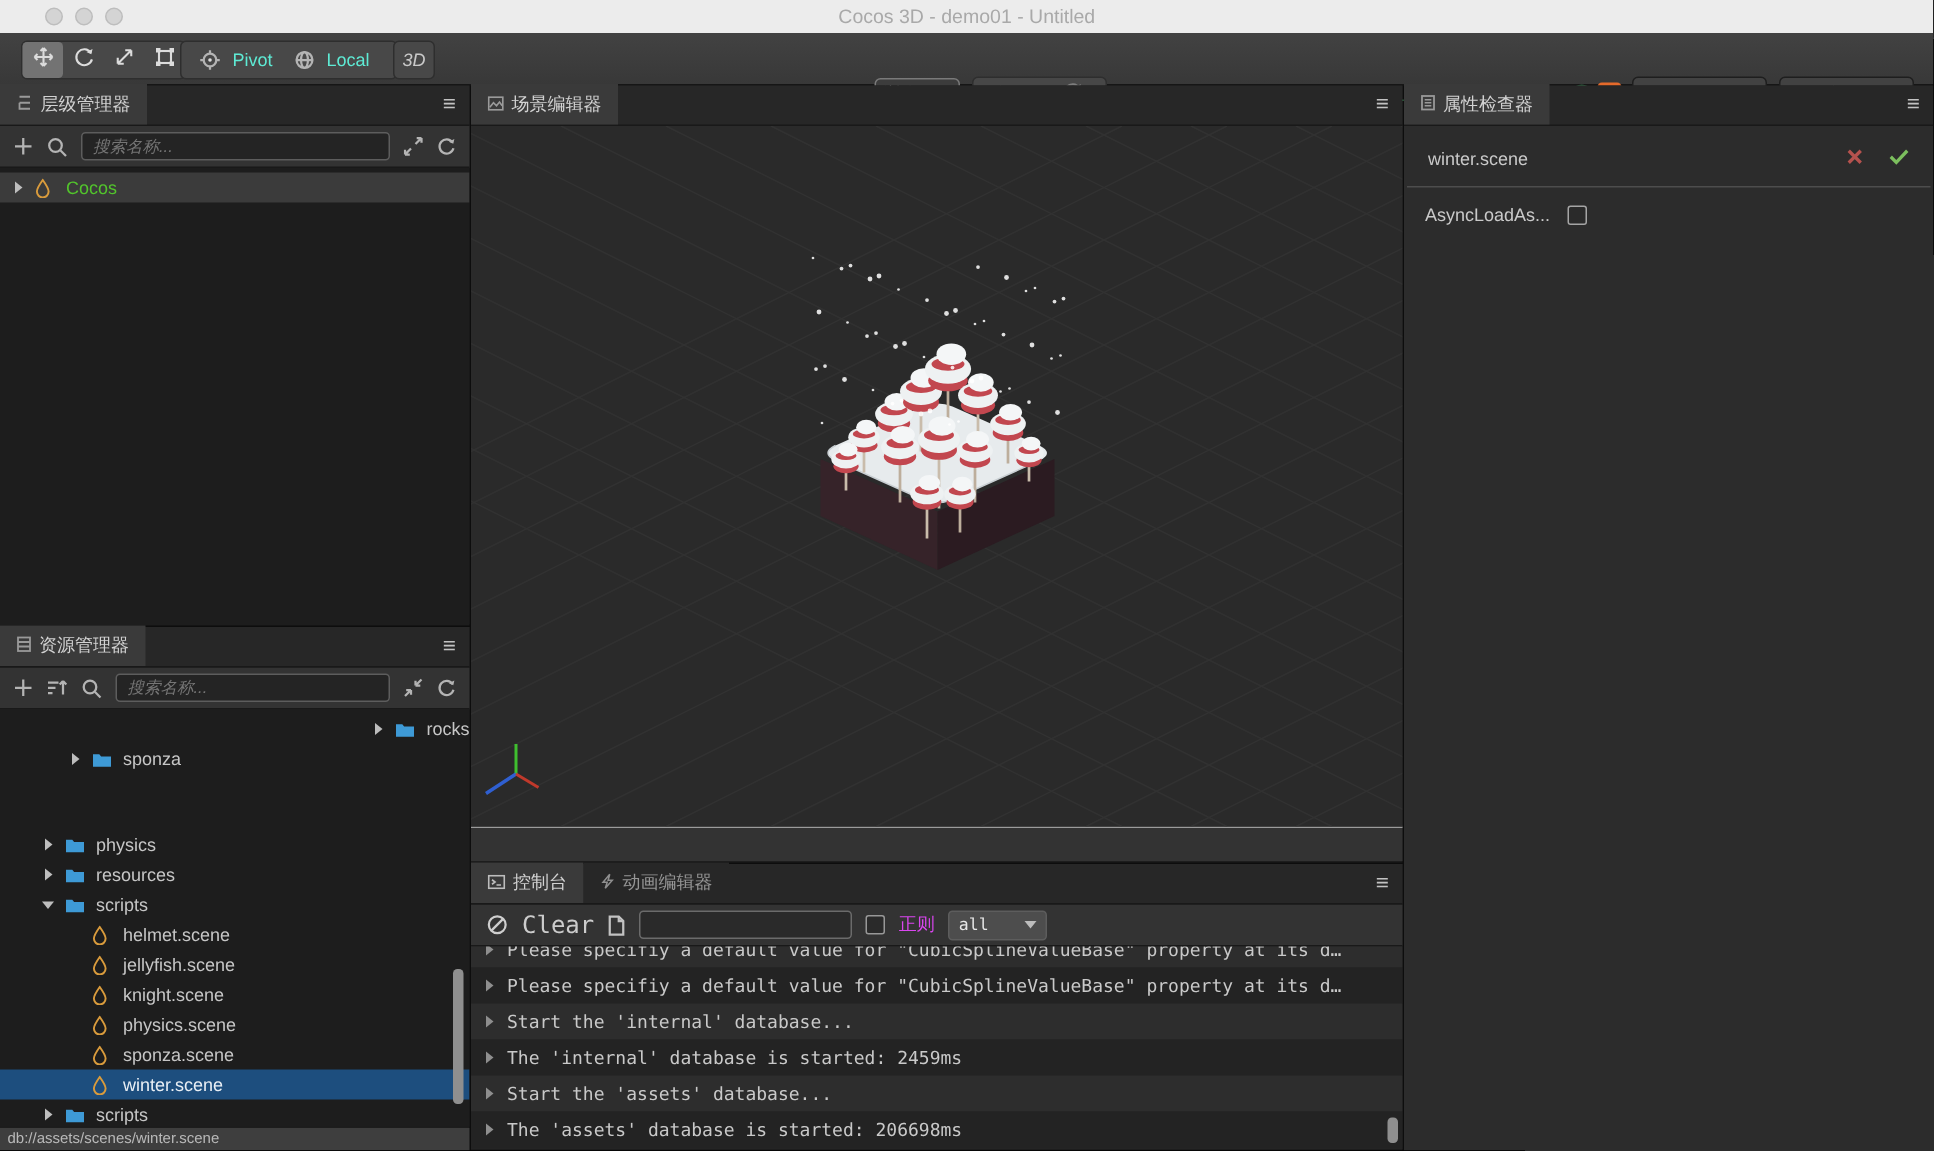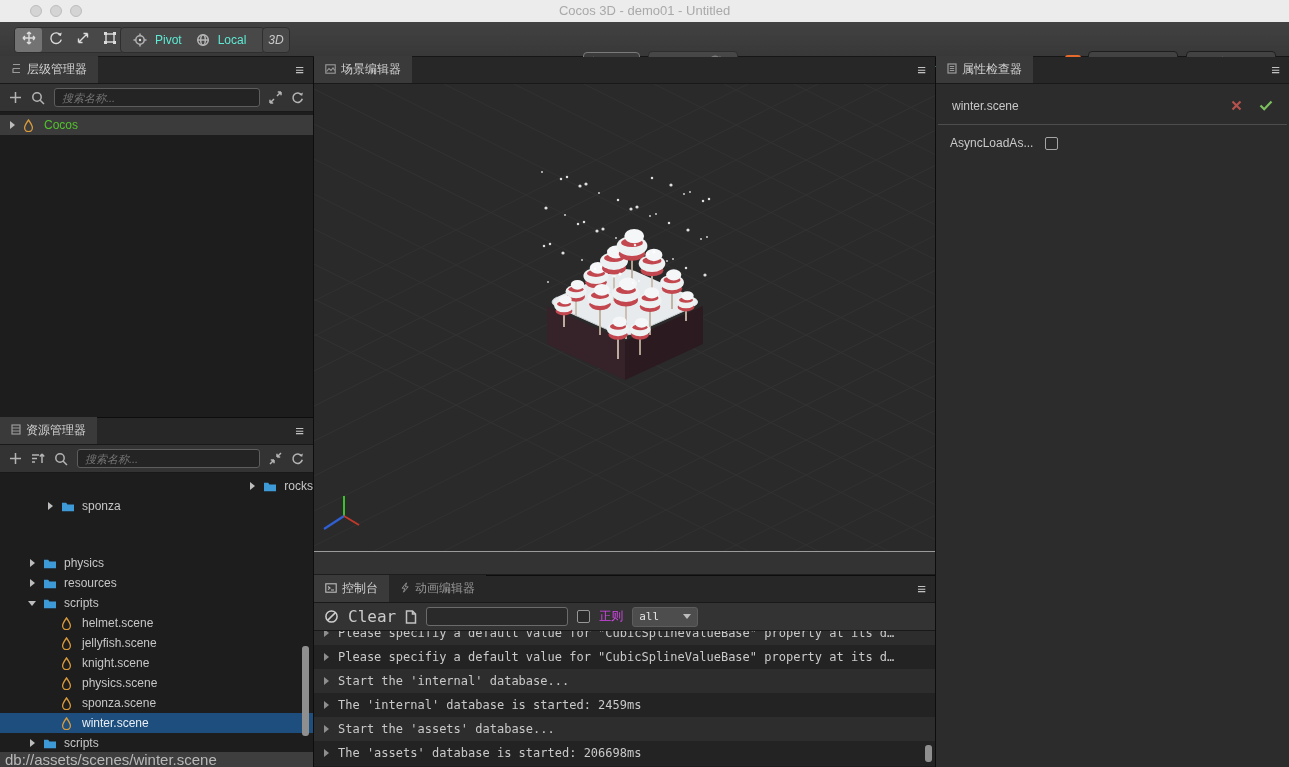--- a/index.html
+++ b/index.html
@@ -71,21 +71,21 @@
   .tree-row.sel { background:#1d4e7e; color:#e8eef4; }
   .tree-row.hier-sel { background:#3b3b3b; }
   .hier-label { color:#52c42c; }
   .tri { width:11px; height:10px; position:relative; flex:0 0 11px; margin-right:4px; }
   .tri-right::before { content:''; position:absolute; left:2px; top:1px; width:0; height:0;
        border-left:5px solid #bdbdbd; border-top:4px solid transparent; border-bottom:4px solid transparent; }
   .tri-down::before { content:''; position:absolute; left:0; top:3px; width:0; height:0;
        border-top:5px solid #bdbdbd; border-left:4px solid transparent; border-right:4px solid transparent; }
   .row-icon { width:16px; display:flex; align-items:center; margin-right:5px; flex:0 0 16px; }
   .statusbar { position:absolute; left:0; top:752px; width:313px; height:15px; background:#3e3e3e;
-               color:#b9b9b9; font-size:15px; line-height:15px; padding-left:5px; }
+               color:#b9b9b9; font-size:10px; line-height:15px; padding-left:5px; }
   .vscroll { position:absolute; width:7px; border-radius:3px; background:#8f8f8f; }
 
   
   .viewport { position:relative; width:621px; height:467px; background:#2a2a2a; overflow:hidden; }
   .scene-footer { height:23px; background:#333; border-top:1px solid #9b9b9b; }
 
   
   .console-toolbar { height:28px; background:#333; border-bottom:1px solid #191919;
                      display:flex; align-items:center; gap:9px; padding:0 10px; }
   .clear-label { font-family:"DejaVu Sans Mono", monospace; font-size:16px; color:#cccccc; }

